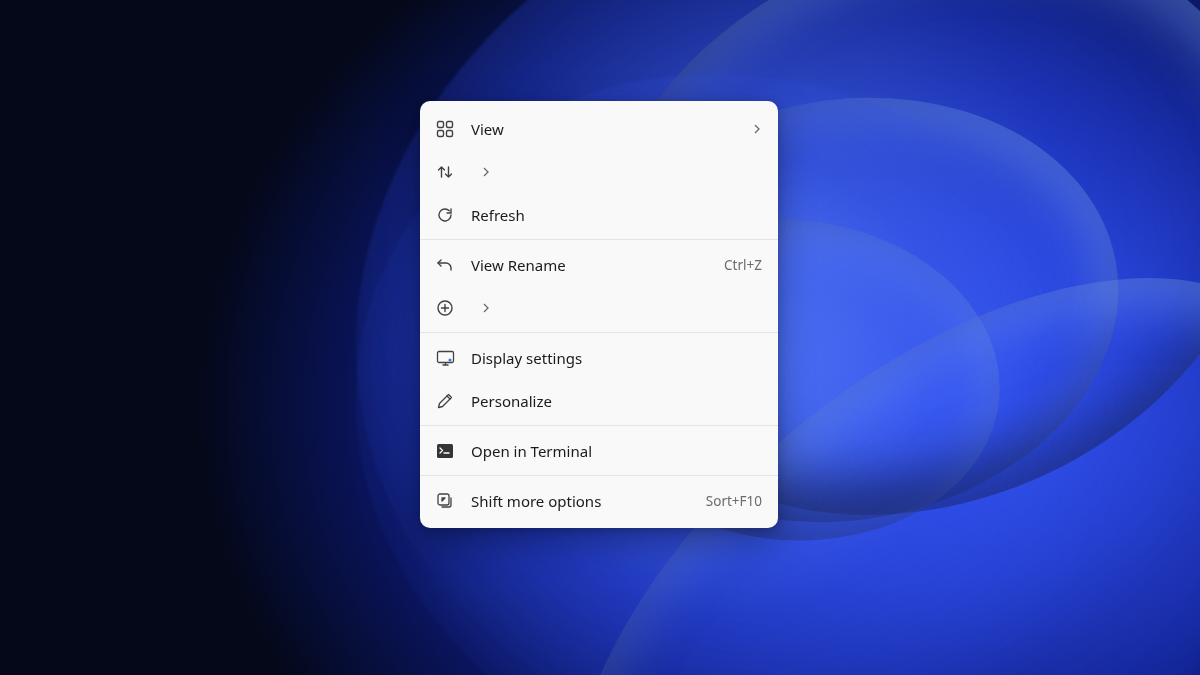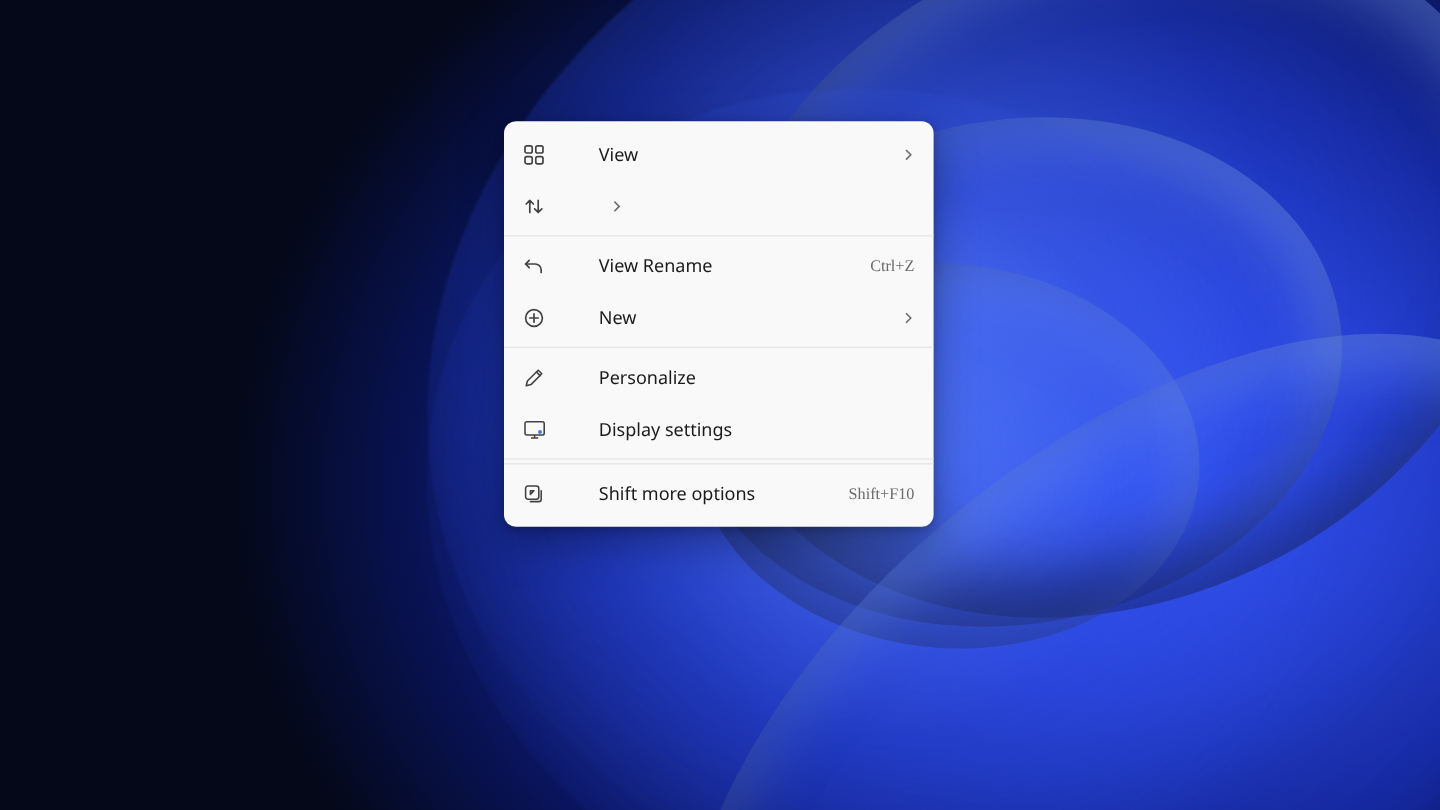--- a/index.html
+++ b/index.html
@@ -60,38 +60,36 @@
       font-size: 15px;
       color: #1b1b1b;
     }
     .menu-item {
       display: flex;
       align-items: center;
       height: 43px;
       padding: 0 16px 0 14px;
       cursor: default;
       position: relative;
-      gap: 28px;
     }
     .menu-icon {
       width: 22px;
       height: 22px;
       margin-right: 15px;
       display: flex;
       align-items: center;
       justify-content: center;
       color: #424242;
       flex-shrink: 0;
     }
     .menu-label { flex: 1; }
     .menu-shortcut {
       color: #6b6b6b;
       font-size: 13.5px;
       margin-left: 10px;
-      font-family: Liberation Serif, serif;
     }
     .chevron {
       color: #6b6b6b;
       margin-left: 10px;
       display: flex;
     }
     .divider {
       height: 1px;
       background: #e4e4e4;
       margin: 3px 0;
@@ -134,20 +132,29 @@
         <path d="M12.5 4v10M12.5 14l3-3M12.5 14l-3-3"></path>
       </svg>
     </span>
     <span class="chevron">
       <svg width="10" height="10" viewBox="0 0 10 10" fill="none" stroke="currentColor" stroke-width="1.3">
           <path d="M3 1l4 4-4 4"></path>
         </svg>
     </span>
   </div>
 
+  <div class="menu-item">
+    <span class="menu-icon">
+      <svg width="18" height="18" viewBox="0 0 18 18" fill="none" stroke="currentColor" stroke-width="1.4" stroke-linecap="round">
+        <path d="M15 9a6 6 0 1 1-1.8-4.3"></path>
+        <path d="M15 3v4h-4"></path>
+      </svg>
+    </span>
+    <span class="menu-label">Refresh</span>
+  </div>
 
   <div class="divider"></div>
 
   <div class="menu-item">
     <span class="menu-icon">
       <svg width="18" height="18" viewBox="0 0 18 18" fill="none" stroke="currentColor" stroke-width="1.4" stroke-linecap="round" stroke-linejoin="round">
         <path d="M5 4L2 7l3 3"></path>
         <path d="M2 7h8a5 5 0 0 1 5 5v2"></path>
       </svg>
     </span>
@@ -155,61 +162,70 @@
     <span class="menu-shortcut">Ctrl+Z</span>
   </div>
 
   <div class="menu-item">
     <span class="menu-icon">
       <svg width="18" height="18" viewBox="0 0 18 18" fill="none" stroke="currentColor" stroke-width="1.4" stroke-linecap="round">
         <circle cx="9" cy="9" r="7"></circle>
         <path d="M9 5.5v7M5.5 9h7"></path>
       </svg>
     </span>
-    <span class="menu-label">New</span>
     <span class="chevron">
       <svg width="10" height="10" viewBox="0 0 10 10" fill="none" stroke="currentColor" stroke-width="1.3">
           <path d="M3 1l4 4-4 4"></path>
         </svg>
     </span>
   </div>
 
   <div class="divider"></div>
 
   <div class="menu-item">
     <span class="menu-icon">
-      <svg width="18" height="18" viewBox="0 0 18 18" fill="none" stroke="currentColor" stroke-width="1.3" stroke-linecap="round" stroke-linejoin="round">
-        <path d="M2.5 15.5l1-4 9-9 3 3-9 9-4 1z"></path>
-        <path d="M11 4l3 3"></path>
-      </svg>
-    </span>
-    <span class="menu-label">Personalize</span>
-  </div>
-
-  <div class="menu-item">
-    <span class="menu-icon">
       <svg width="19" height="18" viewBox="0 0 19 18" fill="none" stroke="currentColor" stroke-width="1.3" stroke-linejoin="round">
         <rect x="1.5" y="2.5" width="16" height="11" rx="1.5"></rect>
         <path d="M6.5 16h6M9.5 13.5V16"></path>
         <circle cx="14" cy="11" r="1.6" fill="#3b7dd8" stroke="none"></circle>
       </svg>
     </span>
     <span class="menu-label">Display settings</span>
   </div>
 
-  <div class="divider"></div>
-
+  <div class="menu-item">
+    <span class="menu-icon">
+      <svg width="18" height="18" viewBox="0 0 18 18" fill="none" stroke="currentColor" stroke-width="1.3" stroke-linecap="round" stroke-linejoin="round">
+        <path d="M2.5 15.5l1-4 9-9 3 3-9 9-4 1z"></path>
+        <path d="M11 4l3 3"></path>
+      </svg>
+    </span>
+    <span class="menu-label">Personalize</span>
+  </div>
+
+  <div class="divider"></div>
+
+  <div class="menu-item">
+    <span class="menu-icon">
+      <svg width="18" height="16" viewBox="0 0 18 16">
+        <rect x="1" y="1" width="16" height="14" rx="1.5" fill="#353535"></rect>
+        <path d="M4 5l2.5 2.5L4 10" stroke="#fff" stroke-width="1.3" fill="none" stroke-linecap="round" stroke-linejoin="round"></path>
+        <path d="M8 10h5" stroke="#fff" stroke-width="1.3" stroke-linecap="round"></path>
+      </svg>
+    </span>
+    <span class="menu-label">Open in Terminal</span>
+  </div>
 
   <div class="divider"></div>
 
   <div class="menu-item">
     <span class="menu-icon">
       <svg width="18" height="18" viewBox="0 0 18 18" fill="none" stroke="currentColor" stroke-width="1.3" stroke-linecap="round" stroke-linejoin="round">
         <rect x="2" y="2" width="11" height="11" rx="2"></rect>
         <path d="M6 15h7a2 2 0 0 0 2-2V6"></path>
         <path d="M6 9l3-3M9 6H6v3"></path>
       </svg>
     </span>
     <span class="menu-label">Shift more options</span>
-    <span class="menu-shortcut">Shift+F10</span>
+    <span class="menu-shortcut">Sort+F10</span>
   </div>
 
 </div>
 
 </body></html>

